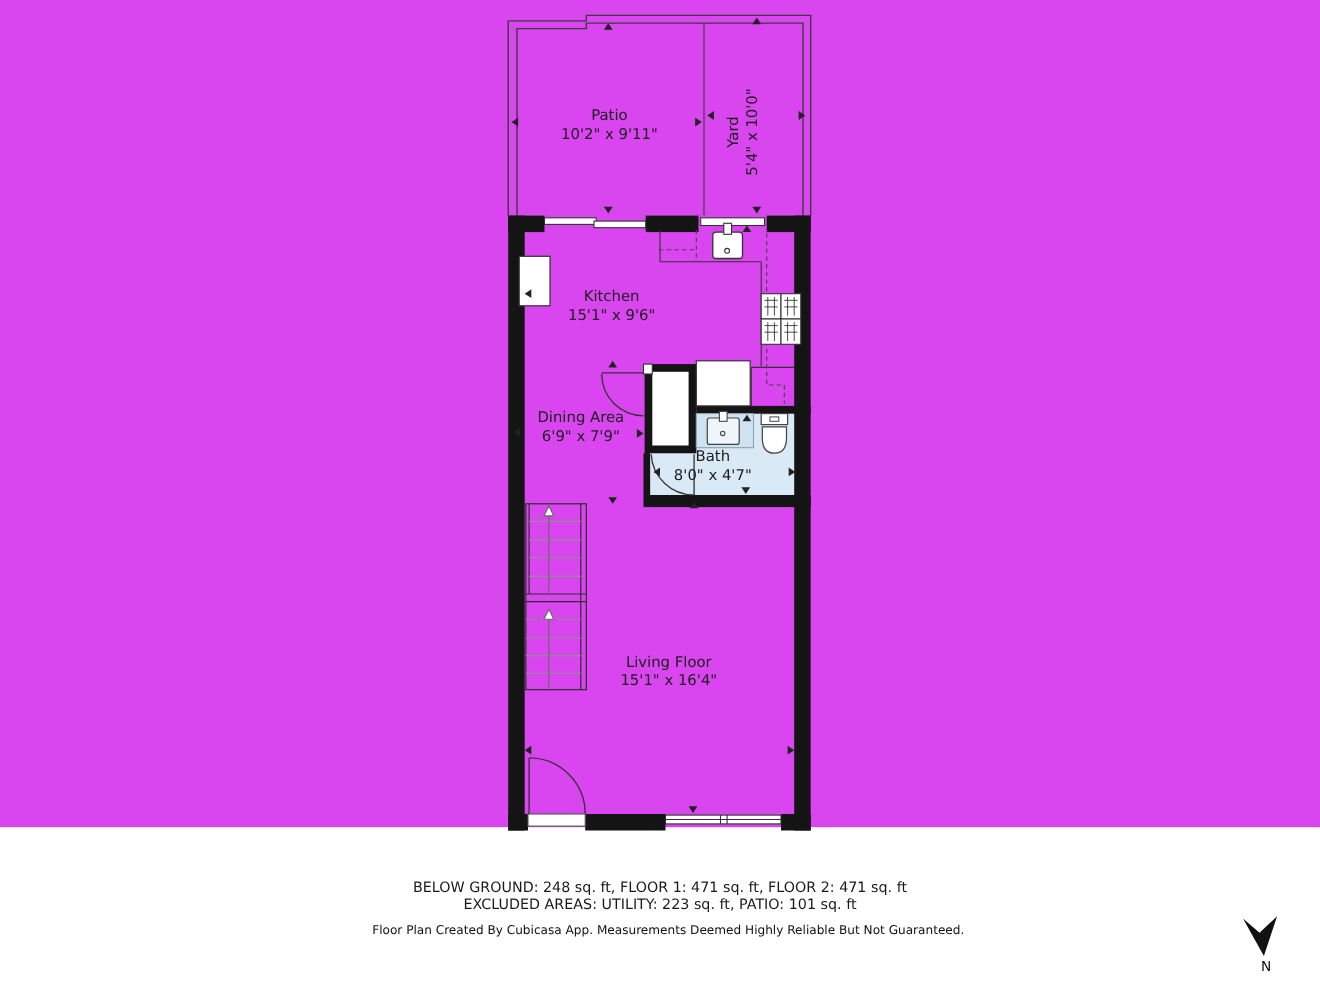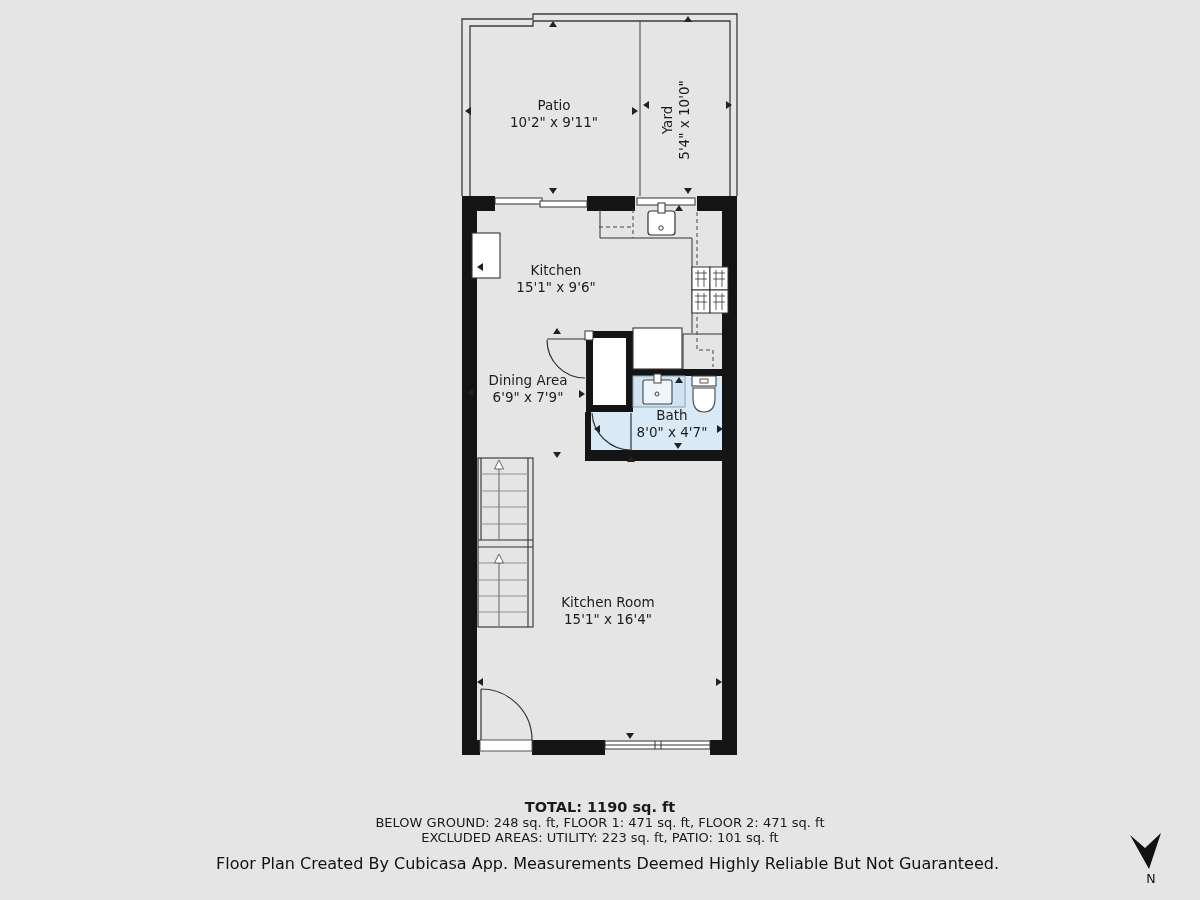--- a/index.html
+++ b/index.html
@@ -1,25 +1,25 @@
 <!DOCTYPE html>
 <html><head>
 <meta charset="utf-8">
 <style>
   html,body{margin:0;padding:0;background:#ffffff;}
   body{width:1200px;height:900px;overflow:hidden;font-family:"DejaVu Sans","Liberation Sans",sans-serif;}
-  .page{position:relative;width:1200px;height:900px;background:#e5e5e5;}
+  .page{position:relative;width:1200px;height:752px;background:#d946ef;}
   svg{position:absolute;left:0;top:0;}
   .room-label{position:absolute;transform:translate(-50%,-50%);text-align:center;color:#1c1c1c;
               font-size:13.5px;line-height:17px;white-space:nowrap;}
   .room-label.rot{transform:translate(-50%,-50%) rotate(-90deg);}
   .footer{position:absolute;left:0;top:800px;width:1200px;text-align:center;color:#1a1a1a;}
   .footer .total{font-size:14.5px;font-weight:bold;line-height:15px;}
   .footer .line{font-size:13px;line-height:14px;margin-top:1px;}
-  .footer .disclaimer{font-size:16px;margin-top:9px;color:#111;margin-left:15px;}
+  .footer .disclaimer{font-size:11px;margin-top:9px;color:#111;margin-left:15px;}
   .north-label{position:absolute;left:1151px;top:871px;transform:translateX(-50%);
                font-size:12.5px;color:#111;}
 </style>
 </head>
 <body>
 
 <div class="page">
 
   <svg width="1200" height="900" viewBox="0 0 1200 900">
 
@@ -186,32 +186,31 @@
   <div class="room-label" style="left:556px;top:279px;">
     <div>Kitchen</div>
     <div>15'1" x 9'6"</div>
   </div>
 
   <div class="room-label" style="left:528px;top:389px;">
     <div>Dining Area</div>
     <div>6'9" x 7'9"</div>
   </div>
 
-  <div class="room-label" style="left:672px;top:424px;">
+  <div class="room-label" style="left:648px;top:424px;">
     <div>Bath</div>
     <div>8'0" x 4'7"</div>
   </div>
 
   <div class="room-label" style="left:608px;top:611px;">
-    <div>Kitchen Room</div>
+    <div>Living Floor</div>
     <div>15'1" x 16'4"</div>
   </div>
 
   <div class="footer">
-    <div class="total">TOTAL: 1190 sq. ft</div>
     <div class="line">BELOW GROUND: 248 sq. ft, FLOOR 1: 471 sq. ft, FLOOR 2: 471 sq. ft</div>
     <div class="line">EXCLUDED AREAS: UTILITY: 223 sq. ft, PATIO: 101 sq. ft</div>
     <div class="disclaimer">Floor Plan Created By Cubicasa App. Measurements Deemed Highly Reliable But Not Guaranteed.</div>
   </div>
 
   <div class="north-label">N</div>
 
 </div>
 
 </body></html>

